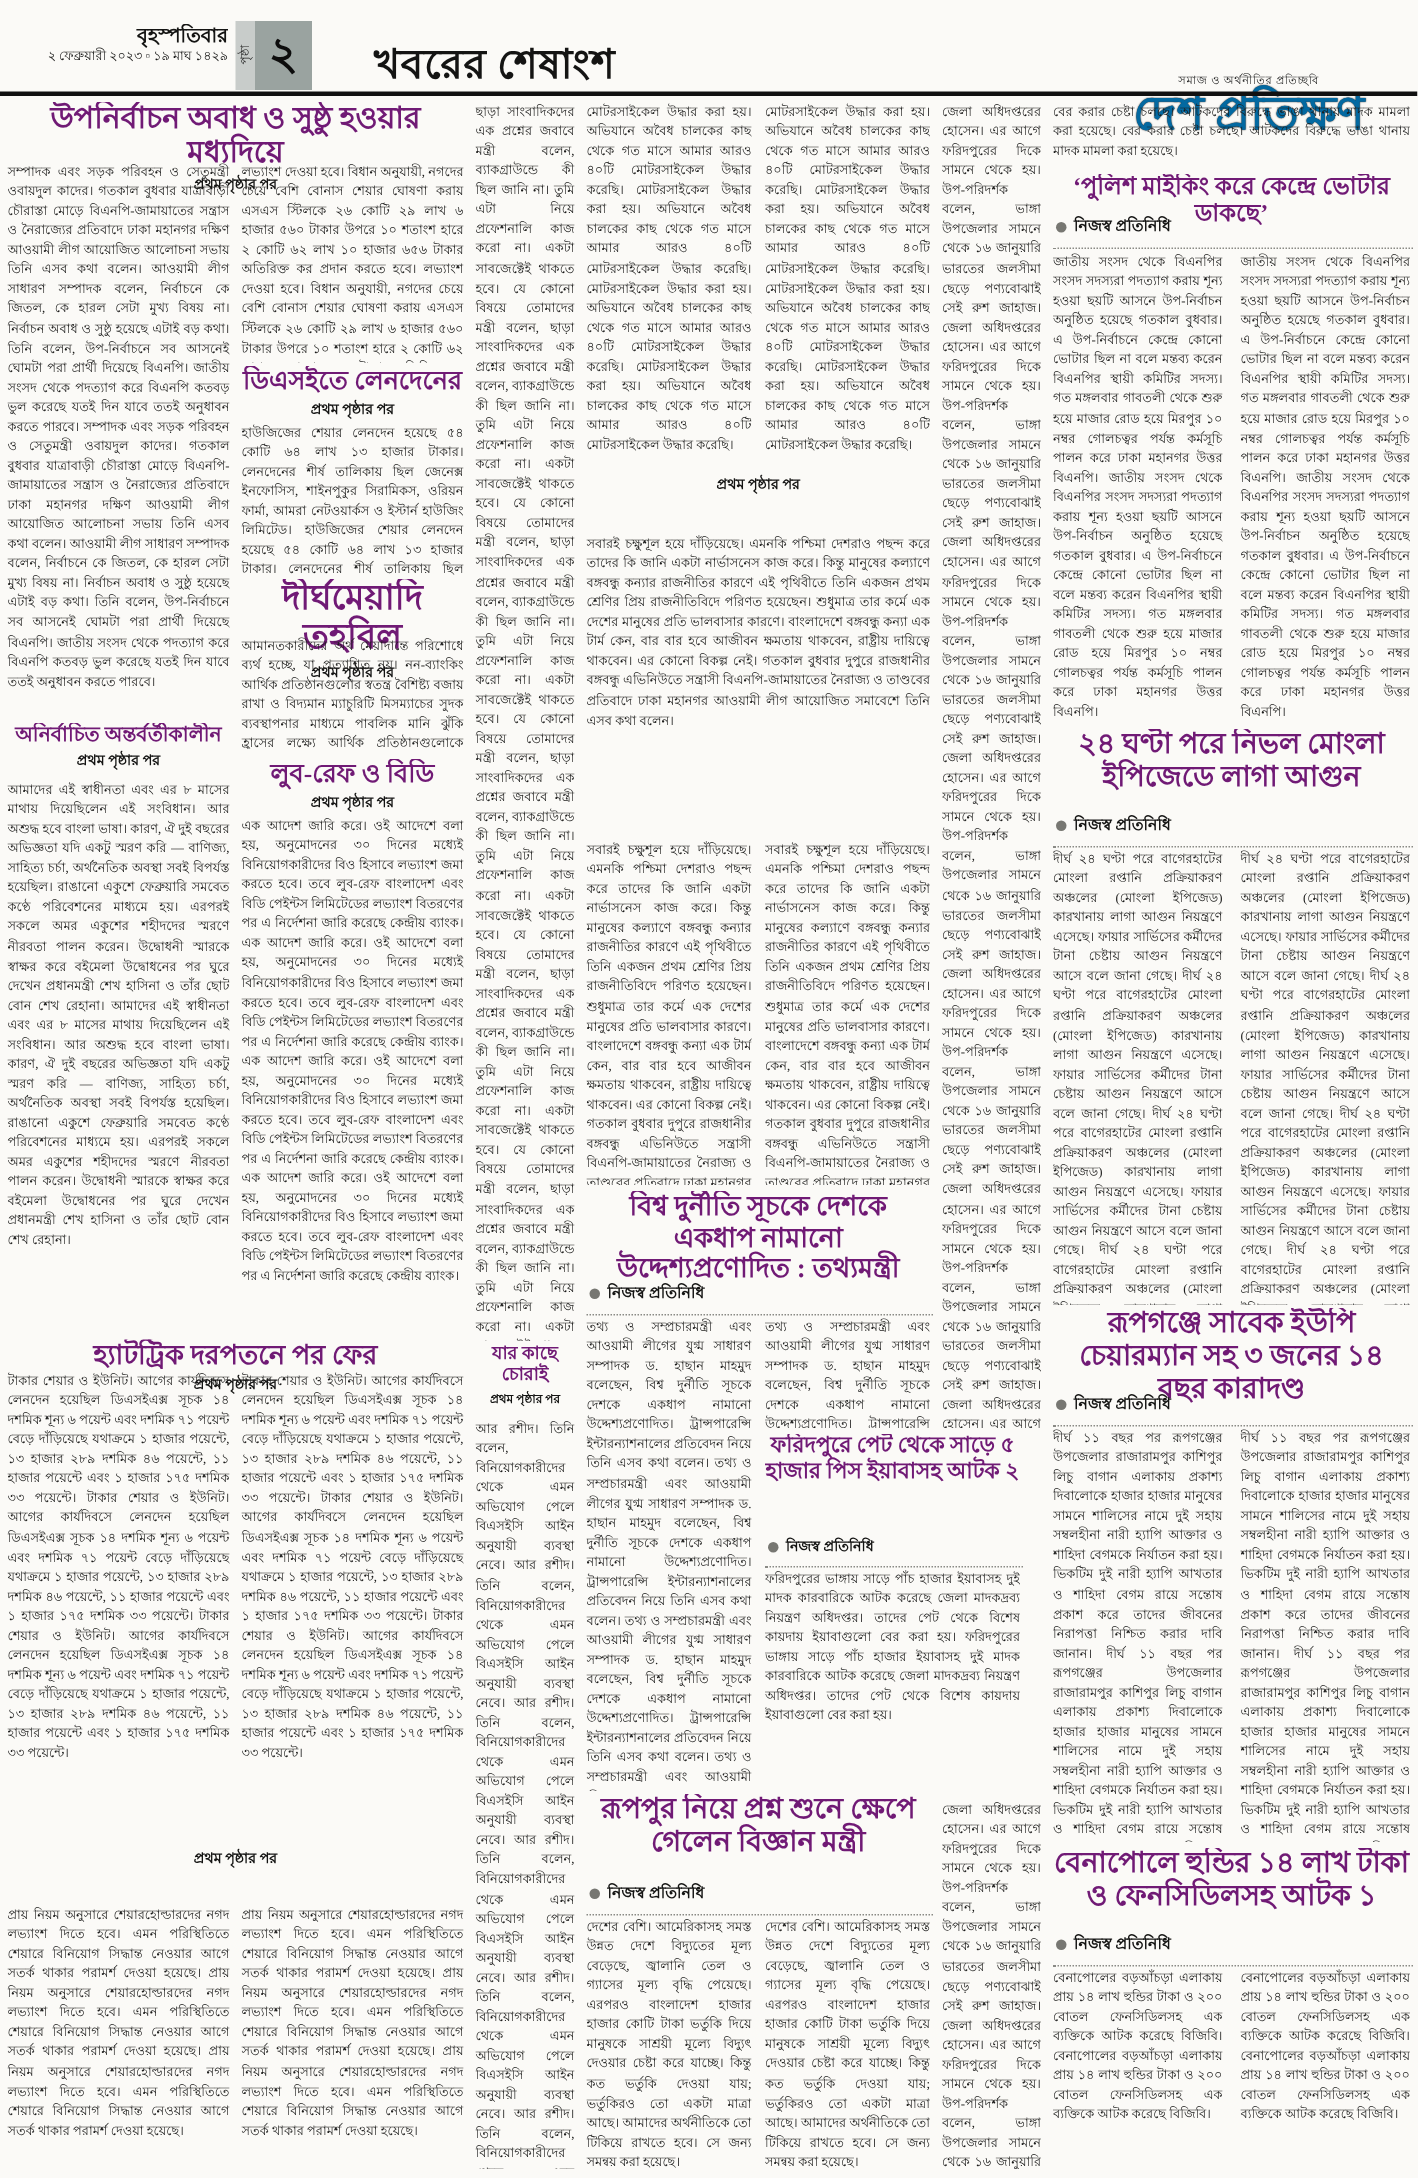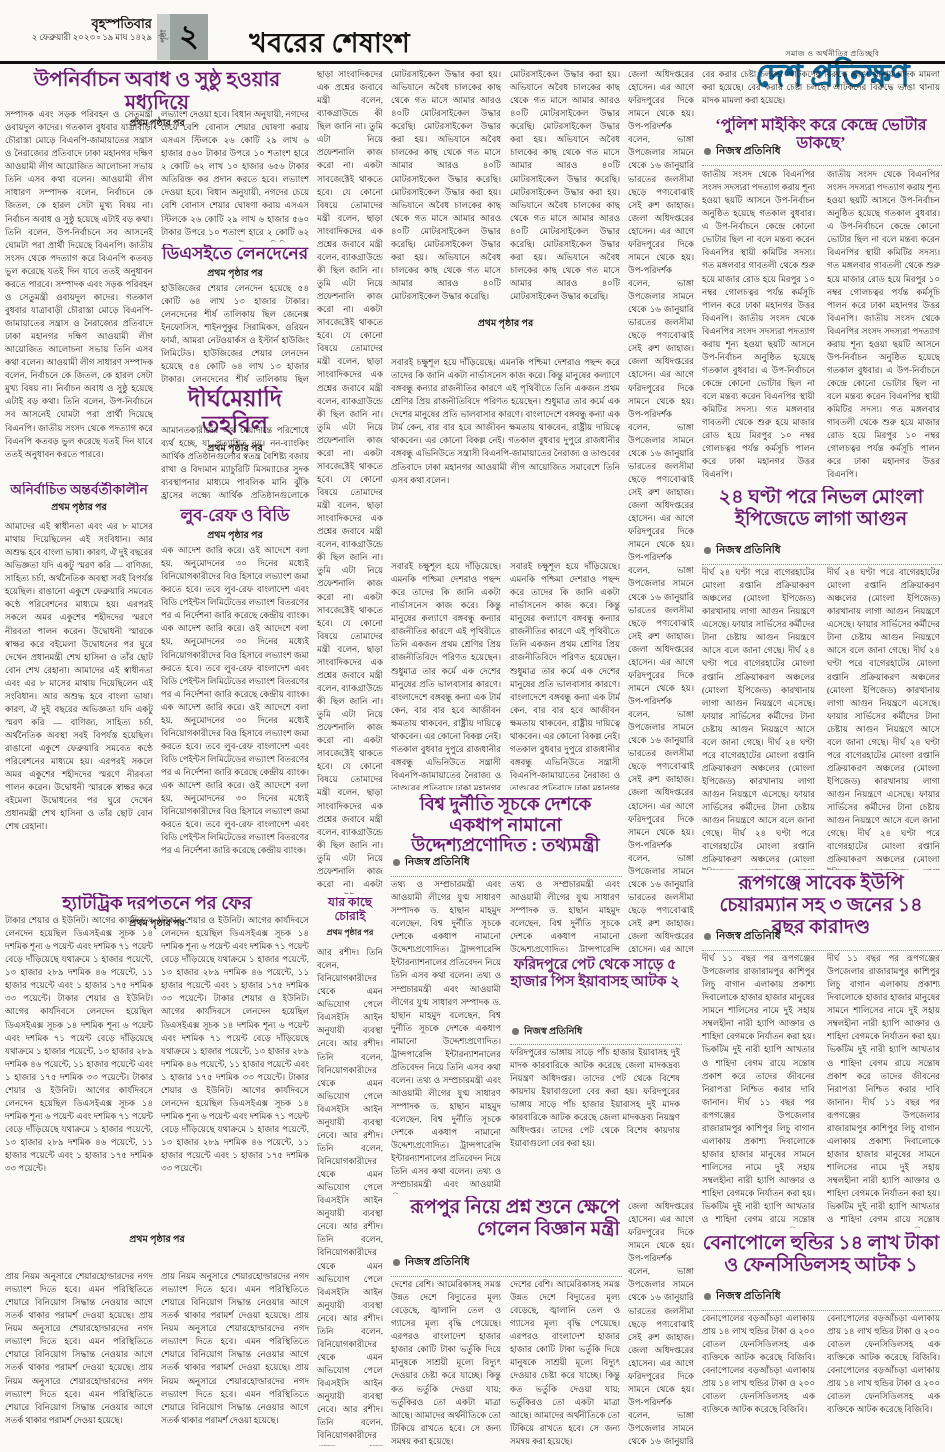--- a/index.html
+++ b/index.html
@@ -119,21 +119,21 @@
 <div class="blk" style="left:510px;top:956px;width:170px;">
   <div class="hl" style="font-size:14.5px;">ফরিদপুরে পেট থেকে সাড়ে ৫ হাজার পিস ইয়াবাসহ আটক ২</div>
 </div>
 <div class="blk byline" style="left:510px;top:1022px;width:170px;font-size:9.5px;">
   <span class="dot"></span>
   <span>নিজস্ব প্রতিনিধি</span>
 </div>
 <div class="blk body-text" style="left:510px;top:1046px;width:170px;height:148px;">ফরিদপুরের ভাঙ্গায় সাড়ে পাঁচ হাজার ইয়াবাসহ দুই মাদক কারবারিকে আটক করেছে জেলা মাদকদ্রব্য নিয়ন্ত্রণ অধিদপ্তর। তাদের পেট থেকে বিশেষ কায়দায় ইয়াবাগুলো বের করা হয়। ফরিদপুরের ভাঙ্গায় সাড়ে পাঁচ হাজার ইয়াবাসহ দুই মাদক কারবারিকে আটক করেছে জেলা মাদকদ্রব্য নিয়ন্ত্রণ অধিদপ্তর। তাদের পেট থেকে বিশেষ কায়দায় ইয়াবাগুলো বের করা হয়।</div>
 
 <div class="blk" style="left:391px;top:1196px;width:229px;">
-  <div class="hl" style="font-size:19px;text-align:right;">রূপপুর নিয়ে প্রশ্ন শুনে ক্ষেপে গেলেন বিজ্ঞান মন্ত্রী</div>
+  <div class="hl" style="font-size:19px;">রূপপুর নিয়ে প্রশ্ন শুনে ক্ষেপে গেলেন বিজ্ঞান মন্ত্রী</div>
 </div>
 <div class="blk byline" style="left:391px;top:1252px;width:229px;">
   <span class="dot"></span>
   <span>নিজস্ব প্রতিনিধি</span>
 </div>
 <div class="blk body-text" style="left:391px;top:1278px;width:110px;height:168px;">দেশের বেশি। আমেরিকাসহ সমস্ত উন্নত দেশে বিদ্যুতের মূল্য বেড়েছে, জ্বালানি তেল ও গ্যাসের মূল্য বৃদ্ধি পেয়েছে। এরপরও বাংলাদেশ হাজার হাজার কোটি টাকা ভর্তুকি দিয়ে মানুষকে সাশ্রয়ী মূল্যে বিদ্যুৎ দেওয়ার চেষ্টা করে যাচ্ছে। কিন্তু কত ভর্তুকি দেওয়া যায়; ভর্তুকিরও তো একটা মাত্রা আছে। আমাদের অর্থনীতিকে তো টিকিয়ে রাখতে হবে। সে জন্য সমন্বয় করা হয়েছে।</div>
 <div class="blk body-text" style="left:510px;top:1278px;width:110px;height:168px;">দেশের বেশি। আমেরিকাসহ সমস্ত উন্নত দেশে বিদ্যুতের মূল্য বেড়েছে, জ্বালানি তেল ও গ্যাসের মূল্য বৃদ্ধি পেয়েছে। এরপরও বাংলাদেশ হাজার হাজার কোটি টাকা ভর্তুকি দিয়ে মানুষকে সাশ্রয়ী মূল্যে বিদ্যুৎ দেওয়ার চেষ্টা করে যাচ্ছে। কিন্তু কত ভর্তুকি দেওয়া যায়; ভর্তুকিরও তো একটা মাত্রা আছে। আমাদের অর্থনীতিকে তো টিকিয়ে রাখতে হবে। সে জন্য সমন্বয় করা হয়েছে।</div>
 
 <div class="blk body-text" style="left:628px;top:68px;width:66px;height:884px;">জেলা অধিদপ্তরের হোসেন। এর আগে ফরিদপুরের দিকে সামনে থেকে হয়। উপ-পরিদর্শক বলেন, ভাঙ্গা উপজেলার সামনে থেকে ১৬ জানুয়ারি ভারতের জলসীমা ছেড়ে পণ্যবোঝাই সেই রুশ জাহাজ। জেলা অধিদপ্তরের হোসেন। এর আগে ফরিদপুরের দিকে সামনে থেকে হয়। উপ-পরিদর্শক বলেন, ভাঙ্গা উপজেলার সামনে থেকে ১৬ জানুয়ারি ভারতের জলসীমা ছেড়ে পণ্যবোঝাই সেই রুশ জাহাজ। জেলা অধিদপ্তরের হোসেন। এর আগে ফরিদপুরের দিকে সামনে থেকে হয়। উপ-পরিদর্শক বলেন, ভাঙ্গা উপজেলার সামনে থেকে ১৬ জানুয়ারি ভারতের জলসীমা ছেড়ে পণ্যবোঝাই সেই রুশ জাহাজ। জেলা অধিদপ্তরের হোসেন। এর আগে ফরিদপুরের দিকে সামনে থেকে হয়। উপ-পরিদর্শক বলেন, ভাঙ্গা উপজেলার সামনে থেকে ১৬ জানুয়ারি ভারতের জলসীমা ছেড়ে পণ্যবোঝাই সেই রুশ জাহাজ। জেলা অধিদপ্তরের হোসেন। এর আগে ফরিদপুরের দিকে সামনে থেকে হয়। উপ-পরিদর্শক বলেন, ভাঙ্গা উপজেলার সামনে থেকে ১৬ জানুয়ারি ভারতের জলসীমা ছেড়ে পণ্যবোঝাই সেই রুশ জাহাজ। জেলা অধিদপ্তরের হোসেন। এর আগে ফরিদপুরের দিকে সামনে থেকে হয়। উপ-পরিদর্শক বলেন, ভাঙ্গা উপজেলার সামনে থেকে ১৬ জানুয়ারি ভারতের জলসীমা ছেড়ে পণ্যবোঝাই সেই রুশ জাহাজ। জেলা অধিদপ্তরের হোসেন। এর আগে ফরিদপুরের দিকে সামনে থেকে হয়। উপ-পরিদর্শক বলেন, ভাঙ্গা উপজেলার সামনে থেকে ১৬ জানুয়ারি ভারতের জলসীমা ছেড়ে পণ্যবোঝাই সেই রুশ জাহাজ। জেলা অধিদপ্তরের হোসেন। এর আগে ফরিদপুরের দিকে সামনে থেকে হয়। উপ-পরিদর্শক বলেন, ভাঙ্গা উপজেলার সামনে থেকে ১৬ জানুয়ারি ভারতের জলসীমা ছেড়ে পণ্যবোঝাই সেই রুশ জাহাজ।</div>
 <div class="blk body-text" style="left:628px;top:1200px;width:66px;height:246px;">জেলা অধিদপ্তরের হোসেন। এর আগে ফরিদপুরের দিকে সামনে থেকে হয়। উপ-পরিদর্শক বলেন, ভাঙ্গা উপজেলার সামনে থেকে ১৬ জানুয়ারি ভারতের জলসীমা ছেড়ে পণ্যবোঝাই সেই রুশ জাহাজ। জেলা অধিদপ্তরের হোসেন। এর আগে ফরিদপুরের দিকে সামনে থেকে হয়। উপ-পরিদর্শক বলেন, ভাঙ্গা উপজেলার সামনে থেকে ১৬ জানুয়ারি ভারতের জলসীমা ছেড়ে পণ্যবোঝাই সেই রুশ জাহাজ। জেলা অধিদপ্তরের হোসেন। এর আগে ফরিদপুরের দিকে সামনে থেকে হয়। উপ-পরিদর্শক বলেন, ভাঙ্গা উপজেলার সামনে থেকে ১৬ জানুয়ারি ভারতের জলসীমা ছেড়ে পণ্যবোঝাই সেই রুশ জাহাজ।</div>

